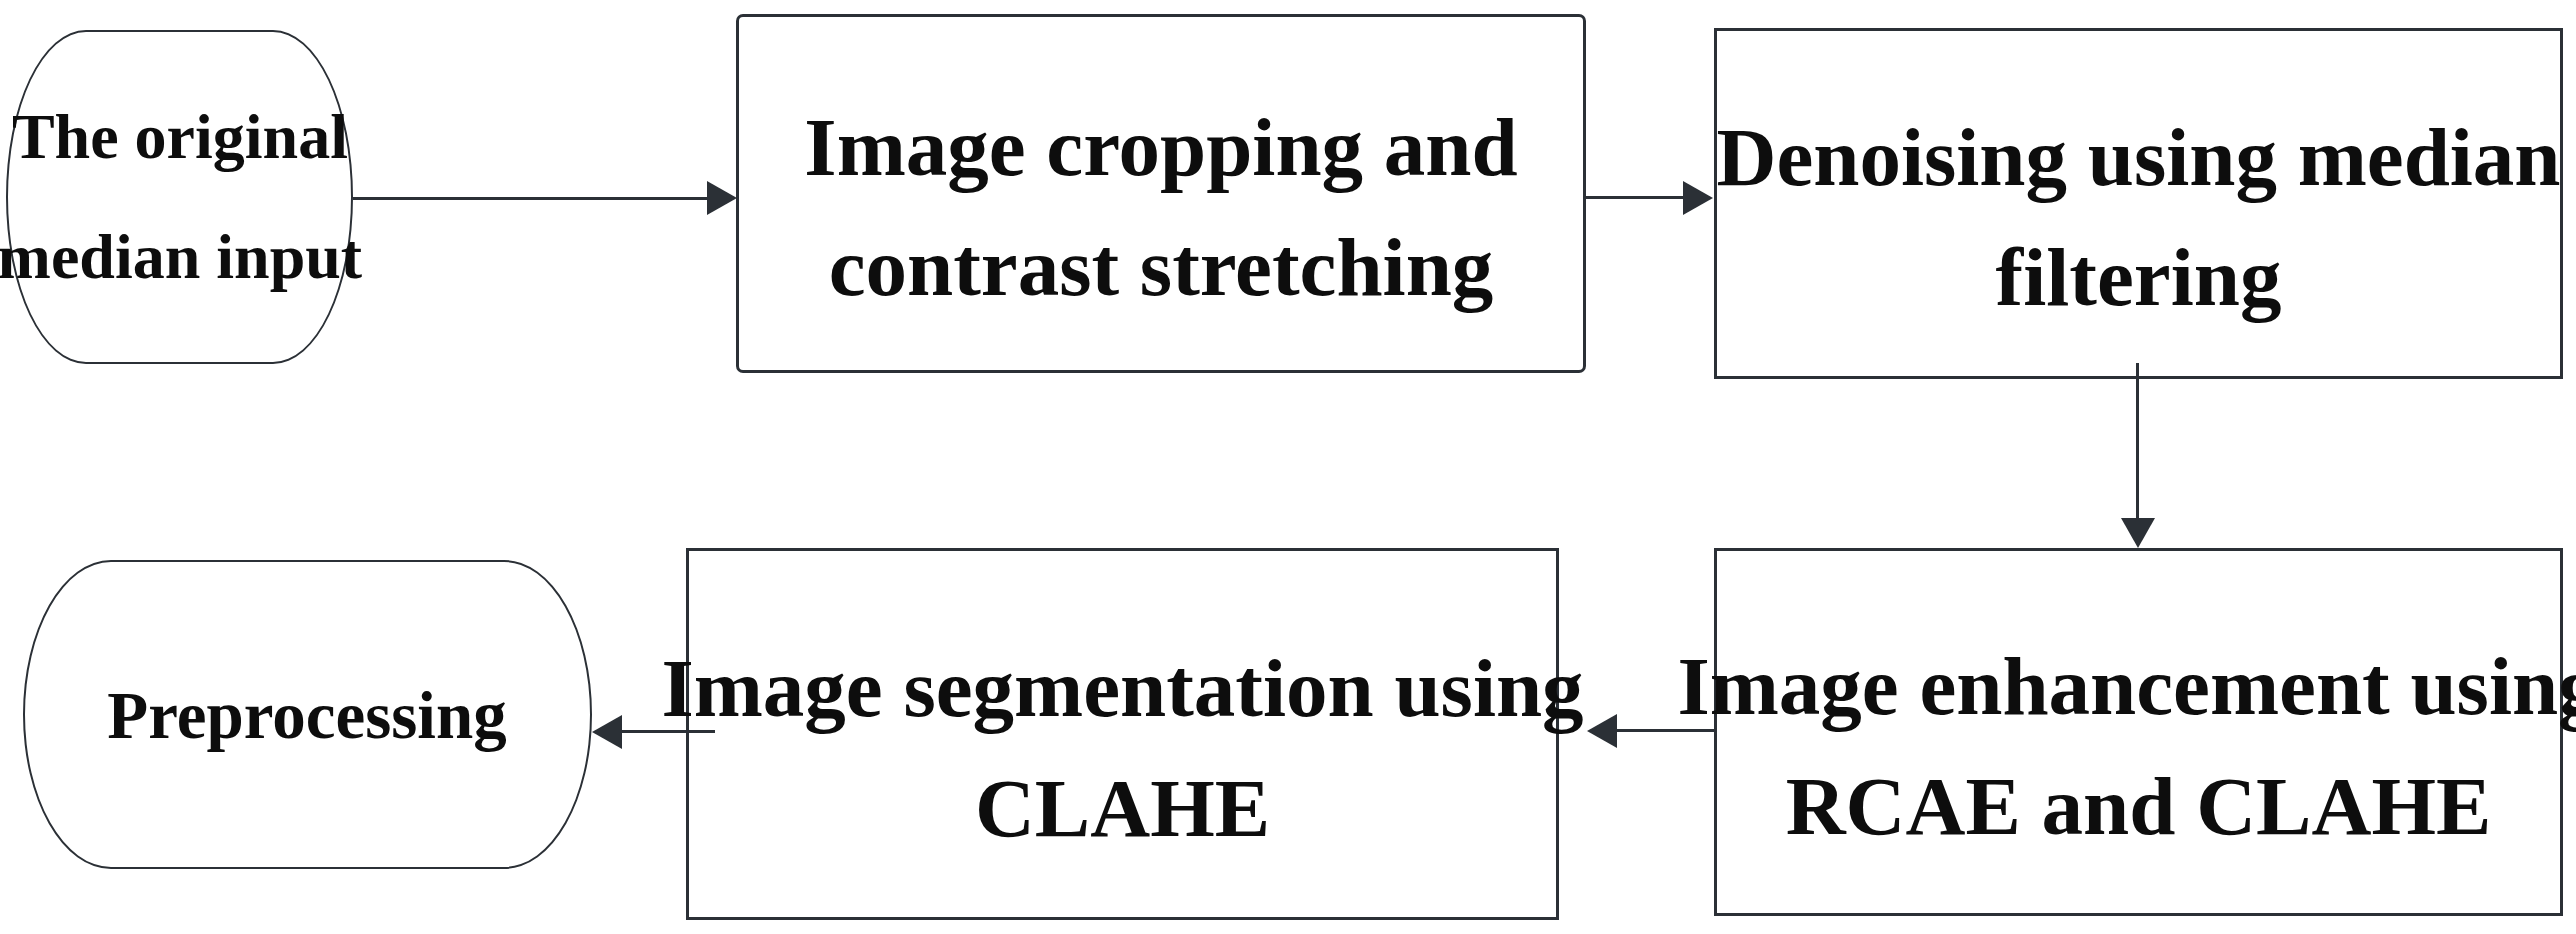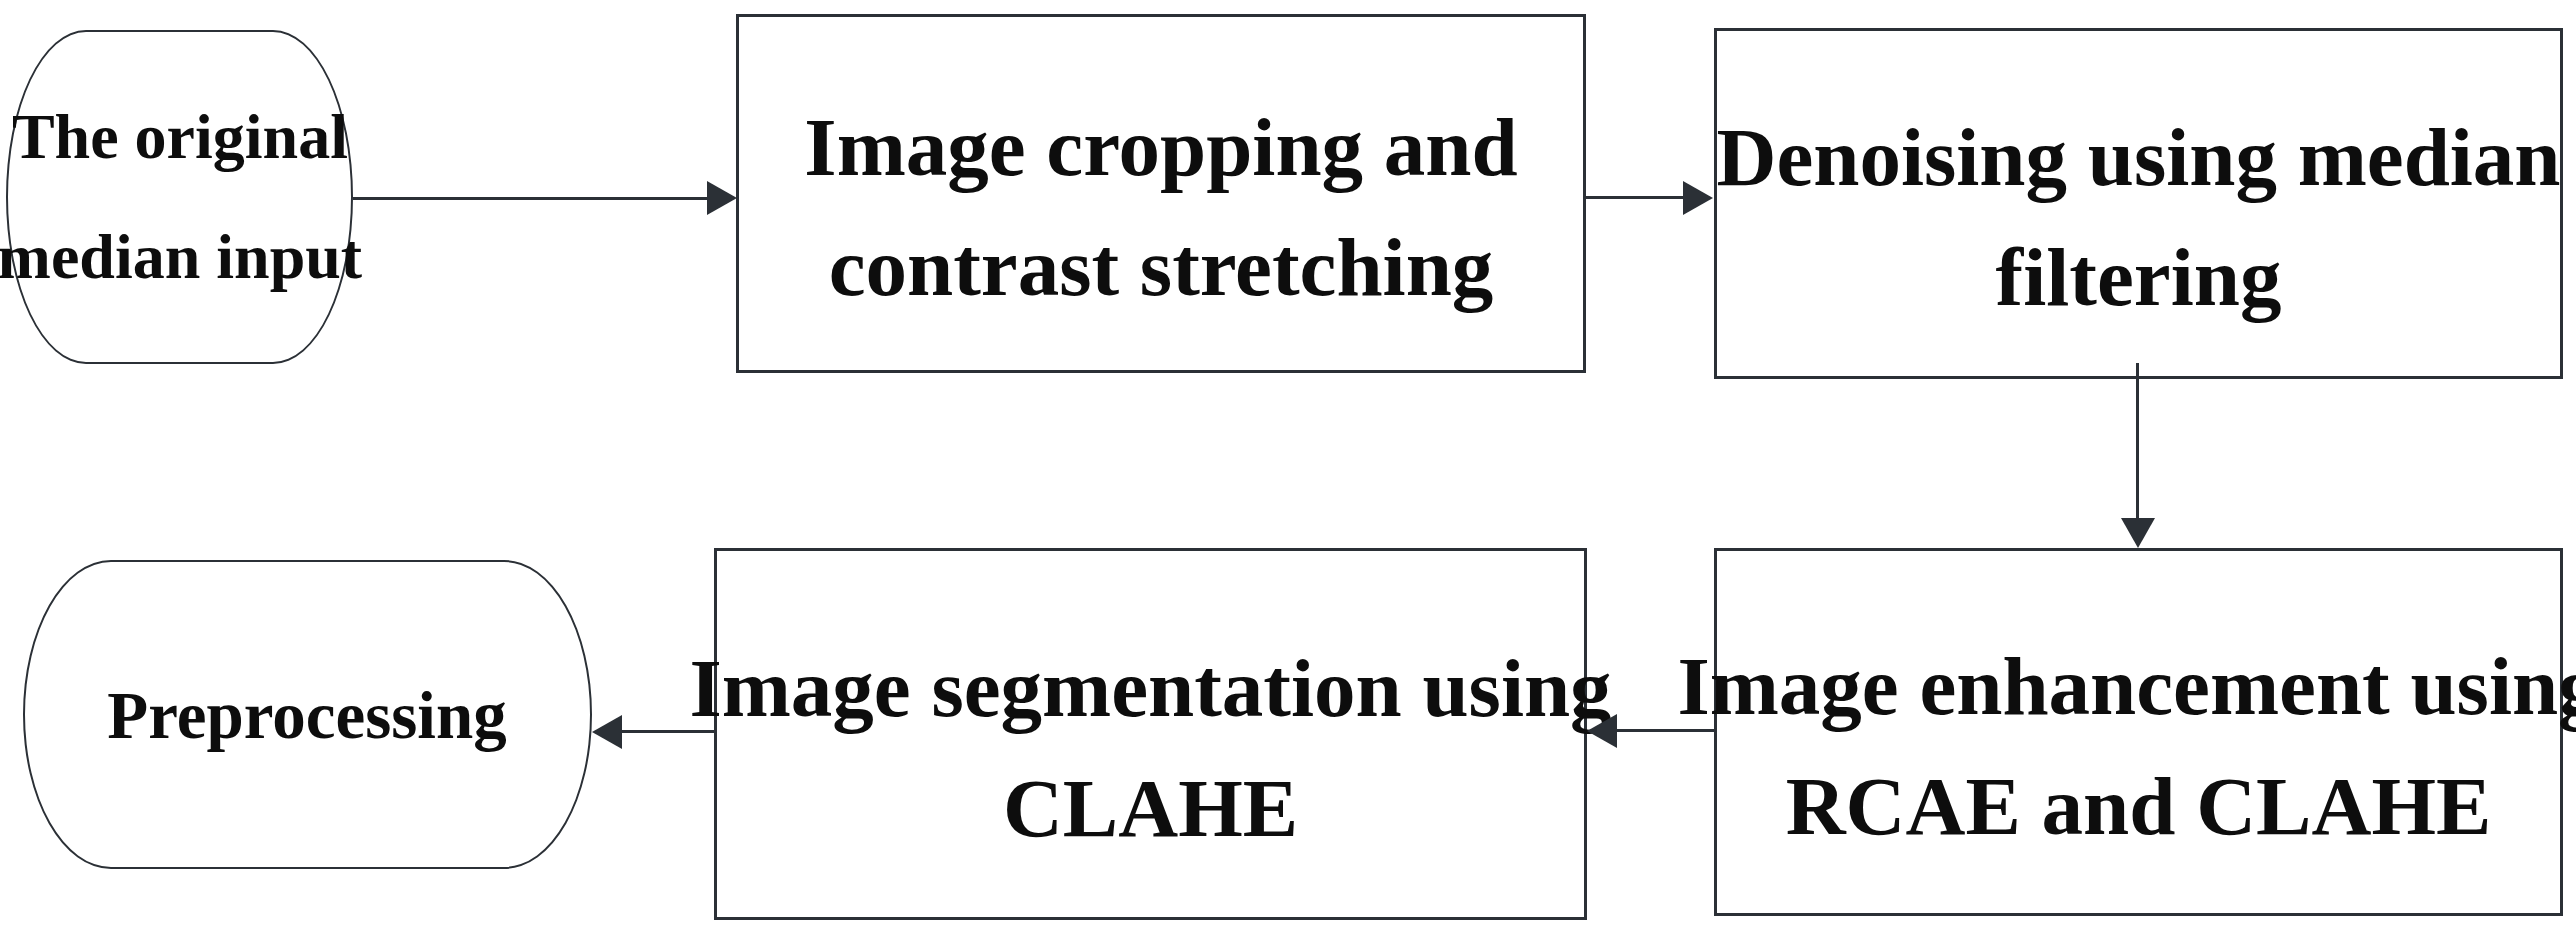--- a/index.html
+++ b/index.html
@@ -26,24 +26,24 @@
     justify-content:center;
     text-align:center;
     color:var(--text);
     font-weight:bold;
   }
   .node span{display:block;line-height:120px;white-space:nowrap;}
   .rect{font-size:83px;padding-top:27px;}
   .stadium{border-width:2.4px;}
   
   #node-original-input   {left:6.4px;   top:30px;  width:347px;  height:334px; border-radius:80px / 50%; font-size:64px;}
-  #node-cropping         {left:736px; top:14.4px;  width:850px; height:359px;}
+  #node-cropping         {left:736px; top:14.4px;  width:850px; height:359px;border-radius:7px;}
   #node-denoising        {left:1714px;top:28px;  width:849px; height:351px;}
   #node-preprocessing-output{left:22.5px;top:560px;width:569px;  height:309px; border-radius:88px / 50%; font-size:67px;}
-  #node-segmentation     {left:714px; top:548px; width:873px; height:372px;}
+  #node-segmentation     {left:686px; top:548px; width:873px; height:372px;}
   #node-enhancement      {left:1714px;top:548px; width:849px; height:368px;}
   
   .edge{position:absolute;}
   .shaft-h{position:absolute;height:3.2px;background:var(--stroke);}
   .shaft-v{position:absolute;width:3.2px;background:var(--stroke);}
   .head{position:absolute;width:0;height:0;}
   .head-right{border-top:17px solid transparent;border-bottom:17px solid transparent;border-left:30.5px solid var(--stroke);}
   .head-left {border-top:17px solid transparent;border-bottom:17px solid transparent;border-right:30.5px solid var(--stroke);}
   .head-down {border-left:17px solid transparent;border-right:17px solid transparent;border-top:30.5px solid var(--stroke);}
 </style>

